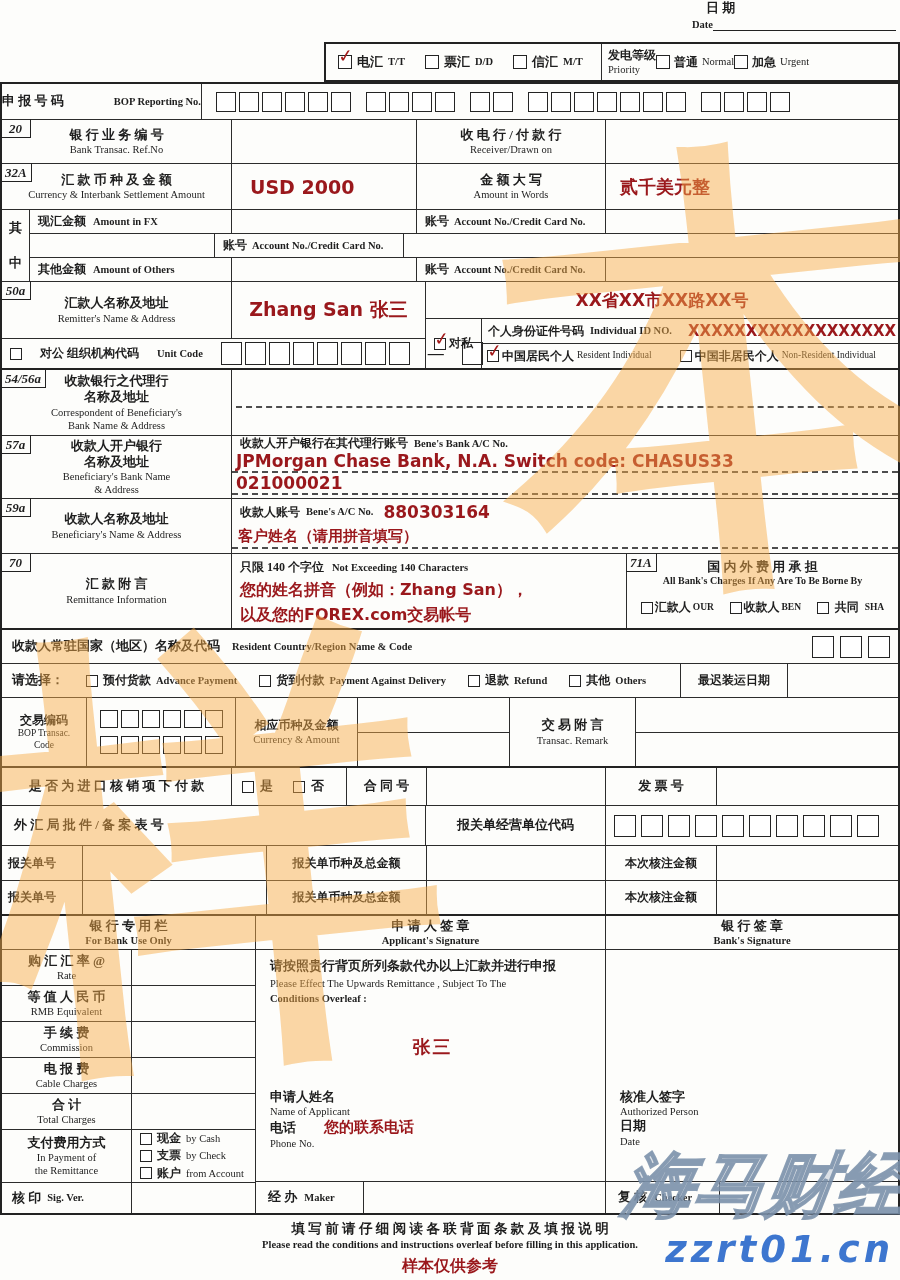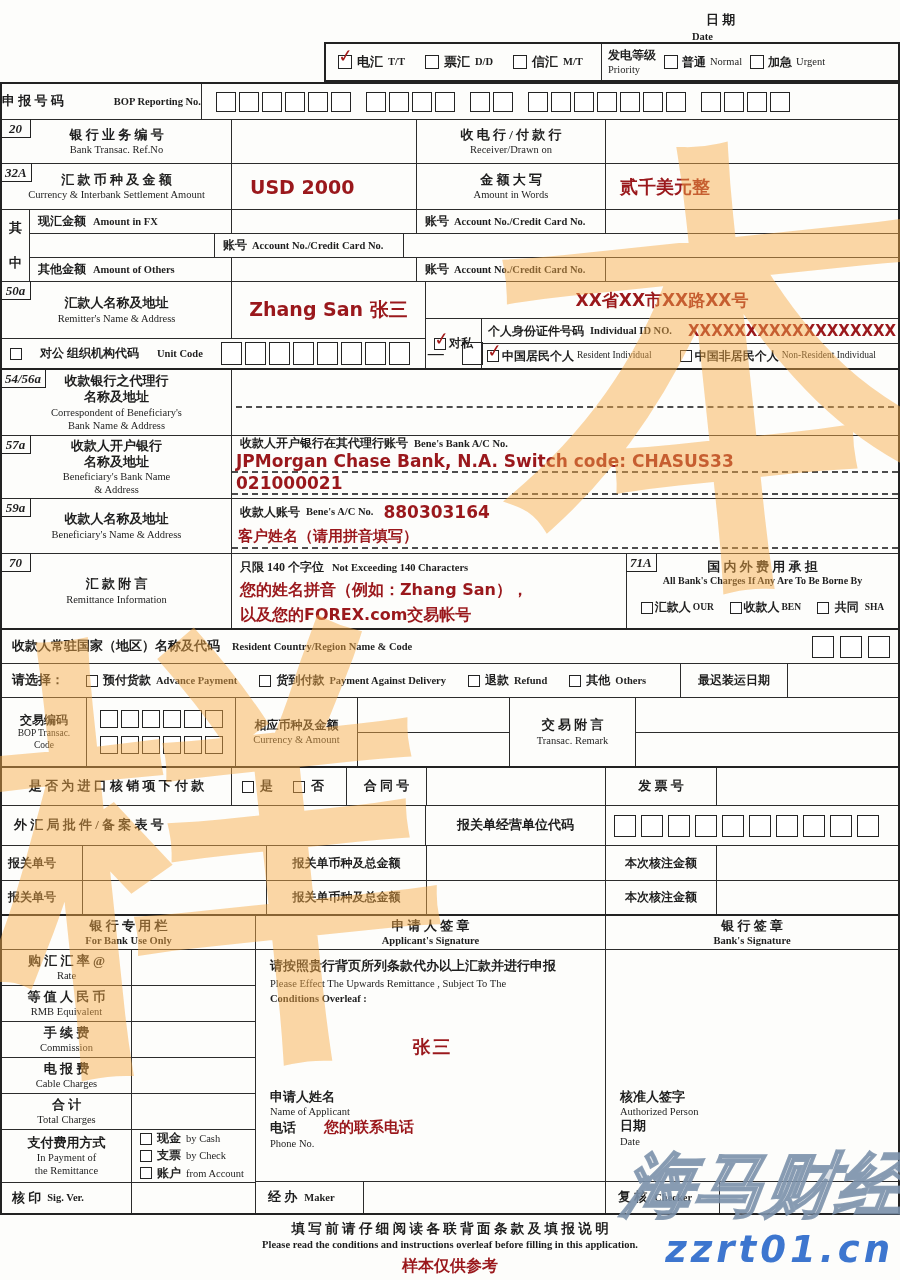--- a/index.html
+++ b/index.html
@@ -36,21 +36,21 @@
 .wm-url{font-size:37px;font-style:italic;font-weight:700;color:#3d76cf;letter-spacing:4px;white-space:nowrap}
 </style>
 </head>
 <body>
 
 <div class="page">
 
   <div class="wm wm-big" style="left:-20px;top:620px">样</div>
   <div class="wm wm-big" style="left:500px;top:140px">本</div>
 
-  <div style="position:absolute;top:12px;left:692px;width:204px">
+  <div style="position:absolute;top:0;left:692px;width:204px">
     <div class="zh" style="padding-left:14px">日 期</div>
     <div class="fr" style="align-items:flex-end">
       <span class="en b">Date</span>
       <span style="flex:1;border-bottom:1.5px solid #222;height:15px"></span>
     </div>
   </div>
 
   <div class="fr" style="margin:42px 0 0 324px;width:576px;height:40px;border:2px solid #222">
     <div class="cell br" style="flex:1;padding-left:12px;gap:20px">
       <span class="cell" style="gap:5px">
@@ -64,21 +64,21 @@
         <span class="cb"></span>
         <span class="zh">票汇</span>
         <span class="en b z11">D/D</span>
       </span>
       <span class="cell" style="gap:5px">
         <span class="cb"></span>
         <span class="zh">信汇</span>
         <span class="en b z11">M/T</span>
       </span>
     </div>
-    <div class="cell" style="width:296px;padding-left:6px;gap:8px">
+    <div class="cell" style="width:296px;padding-left:6px;">
       <span class="colq" style="align-items:flex-start">
         <span class="zh z12">发电等级</span>
         <span class="en">Priority</span>
       </span>
       <span class="cell" style="gap:4px">
         <span class="cb"></span>
         <span class="zh z12">普通</span>
         <span class="en">Normal</span>
       </span>
       <span class="cell" style="gap:4px">

